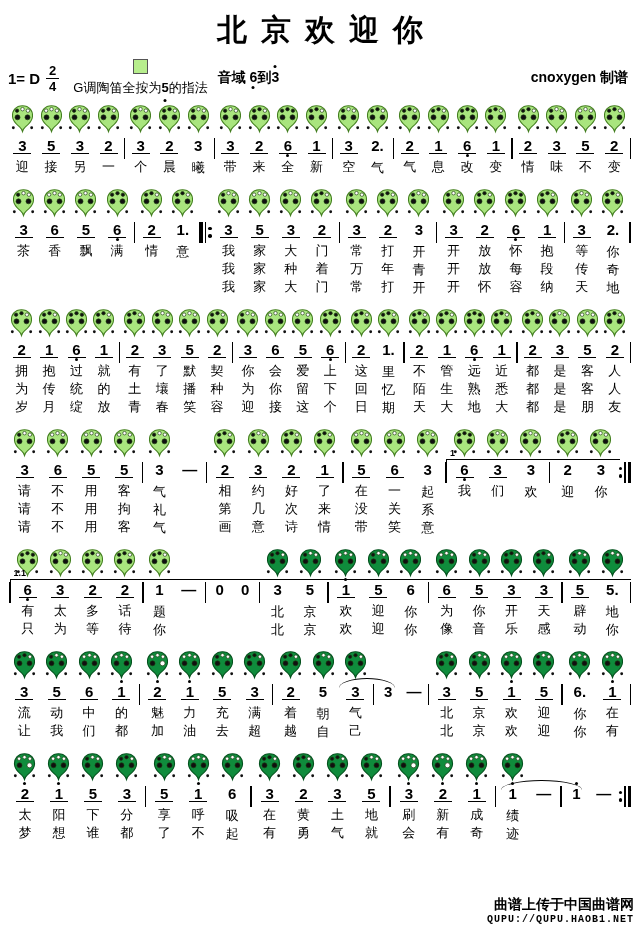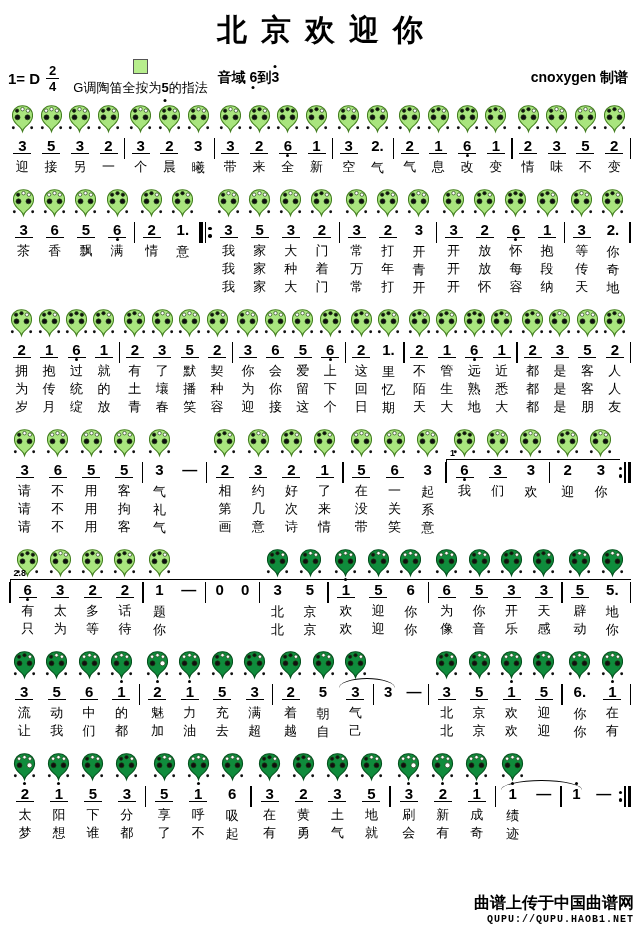--- a/index.html
+++ b/index.html
@@ -48,21 +48,21 @@
   
   .measure.v::before{content:"";position:absolute;left:-2px;right:-2px;top:33px;height:5px;
         border-top:1.6px solid #000;}
   .measure.vstart::before{border-left:1.6px solid #000;}
   .vlabel{position:absolute;top:22px;left:2px;font-size:9px;font-weight:bold;z-index:2;}
   
   .tie{position:absolute;top:30px;height:9px;border-top:1.8px solid #000;
        border-radius:50% 50% 0 0 / 100% 100% 0 0;}
   
   .footer{position:absolute;right:6px;bottom:2px;text-align:right;line-height:1.25;}
-  .f1{font-size:16px;font-weight:bold;font-family:Liberation Mono, monospace;}
+  .f1{font-size:14px;font-weight:bold;}
   .f2{font-size:10px;font-weight:bold;font-family:"Liberation Mono",monospace;letter-spacing:1px;}
 </style>
 </head>
 <body>
 
 <div class="page">
   <div class="title">北京欢迎你</div>
 
   <div class="hdr">
     <div class="keysig">
@@ -1770,21 +1770,21 @@
           </div>
           <div class="ln"></div>
           <div class="ln thk"></div>
         </div>
       </div>
       <div class="system">
         <div class="bar">
           <div class="ln"></div>
         </div>
         <div class="measure v vstart" style="flex-grow: 4;">
-          <span class="vlabel">2.8</span>
+          <span class="vlabel">1.1</span>
           <div class="note">
             <div class="oc">
               <svg viewBox="0 0 30 34" width="25" height="30">
                 <path d="M15 1 C23 1 27.5 7 27 14 C26.6 20 22 23.5 18.5 26.5 C16.5 28.2 15.6 30 15 32 C14.4 30 13.5 28.2 11.5 26.5 C8 23.5 3.4 20 3 14 C2.5 7 7 1 15 1 Z" fill="#a9e57e" stroke="#447f20" stroke-width="1.3"></path>
                 <circle cx="9" cy="15" r="3" fill="#101010" stroke="#1c3a10" stroke-width="0.8"></circle>
                 <circle cx="21" cy="15" r="3" fill="#101010" stroke="#1c3a10" stroke-width="0.8"></circle>
                 <circle cx="8.5" cy="7" r="2.1" fill="#101010" stroke="#1c3a10" stroke-width="0.8"></circle>
                 <circle cx="15" cy="5.2" r="2.1" fill="#101010" stroke="#1c3a10" stroke-width="0.8"></circle>
                 <circle cx="21.5" cy="7" r="2.1" fill="#101010" stroke="#1c3a10" stroke-width="0.8"></circle>
                 <circle cx="4" cy="27.5" r="1.7" fill="#101010"></circle>

